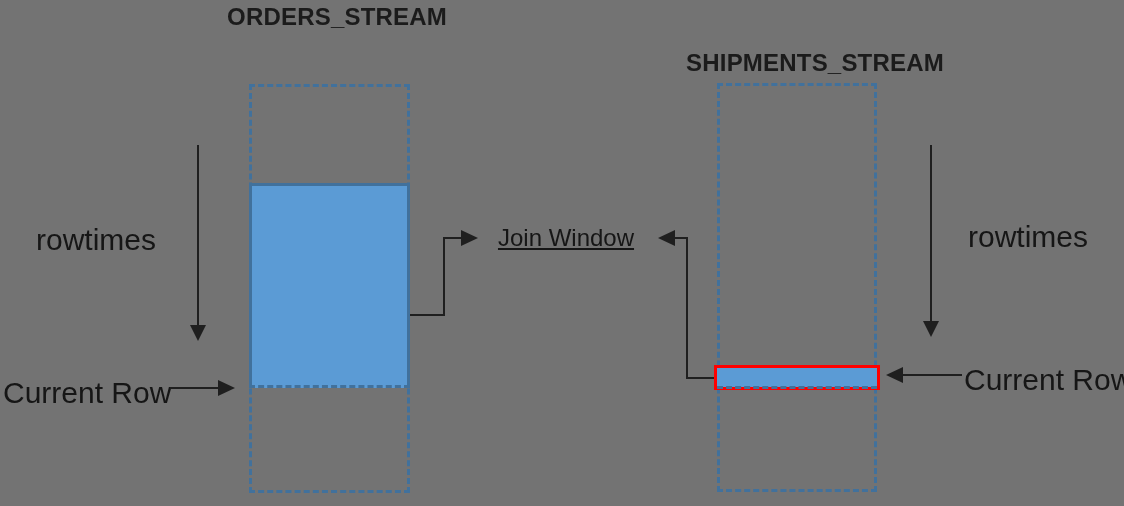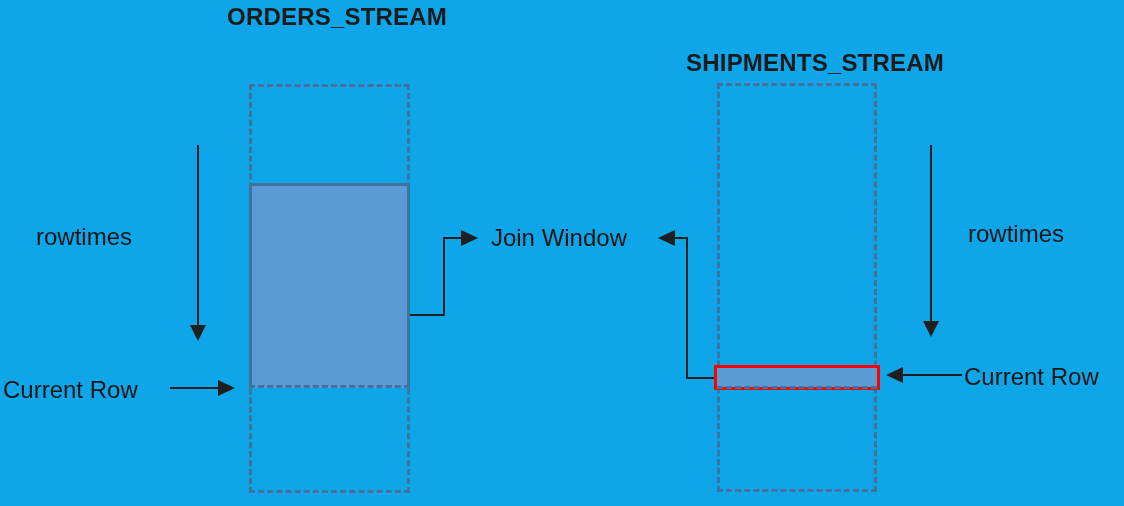--- a/index.html
+++ b/index.html
@@ -4,21 +4,21 @@
 <style>
   :root{
     --window-fill:#5B9BD5;
     --stream-border:#41719C;
     --current-row-border:#FF0000;
     --line:#1F1F1F;
   }
   *{margin:0;padding:0;box-sizing:border-box;}
   html,body{background:#ffffff;}
   body{font-family:"Liberation Sans", sans-serif;color:#1b1b1b;}
-  .stage{position:relative;width:1124px;height:506px;background:#0ea5e9;overflow:hidden;}
+  .stage{position:relative;width:1124px;height:506px;background:#737373;overflow:hidden;}
 
   .title{position:absolute;top:3px;font-size:24px;font-weight:bold;letter-spacing:.2px;text-align:center;white-space:nowrap;}
   .t-orders{left:217px;width:240px;}
   .t-shipments{left:680px;width:270px;margin-top:46px;}
 
   .dashed-box{position:absolute;border:3px dashed var(--stream-border);background:transparent;}
   .orders-box{left:249px;top:84px;width:161px;height:409px;}
   .shipments-box{left:717px;top:83px;width:160px;height:409px;}
 
   .join-fill{
@@ -34,21 +34,21 @@
     background:var(--window-fill);
     border:3px solid var(--current-row-border);
     z-index:2;
   }
   .dash-overlay{
     position:absolute;left:717px;top:386px;width:160px;height:0;
     border-top:3px dashed var(--stream-border);
     z-index:3;
   }
 
-  .lbl{position:absolute;font-size:24px;white-space:nowrap;color:#161616;}
+  .lbl{position:absolute;font-size:30px;white-space:nowrap;color:#161616;}
 
   .line{position:absolute;background:var(--line);z-index:1;}
   .h{height:2px;} .v{width:2px;}
 
   .tri{position:absolute;width:0;height:0;z-index:2;}
   .tri-right{border-top:8px solid transparent;border-bottom:8px solid transparent;border-left:17px solid var(--line);}
   .tri-left {border-top:8px solid transparent;border-bottom:8px solid transparent;border-right:17px solid var(--line);}
   .tri-down {border-left:8px solid transparent;border-right:8px solid transparent;border-top:16px solid var(--line);}
 </style>
 </head>
@@ -75,21 +75,21 @@
   <div class="tri tri-down" style="left:923px;top:321px;"></div>
 
   <div class="lbl" style="left:3px;top:376px;">Current Row</div>
   <div class="line h" style="left:170px;top:387px;width:48px;"></div>
   <div class="tri tri-right" style="left:218px;top:380px;"></div>
 
   <div class="lbl" style="left:964px;top:363px;">Current Row</div>
   <div class="tri tri-left" style="left:886px;top:367px;"></div>
   <div class="line h" style="left:901px;top:374px;width:61px;"></div>
 
-  <div class="lbl" style="left:461px;top:224px;width:166px;text-align:right;font-size:24px;">Join Window</div>
+  <div class="lbl" style="left:483px;top:224px;width:166px;text-align:center;font-size:24px;text-decoration:underline;">Join Window</div>
 
   <div class="line h" style="left:410px;top:314px;width:35px;"></div>
   <div class="line v" style="left:443px;top:237px;height:79px;"></div>
   <div class="line h" style="left:443px;top:237px;width:20px;"></div>
   <div class="tri tri-right" style="left:461px;top:230px;"></div>
 
   <div class="tri tri-left" style="left:658px;top:230px;"></div>
   <div class="line h" style="left:673px;top:237px;width:15px;"></div>
   <div class="line v" style="left:686px;top:237px;height:142px;"></div>
   <div class="line h" style="left:686px;top:377px;width:31px;"></div>

